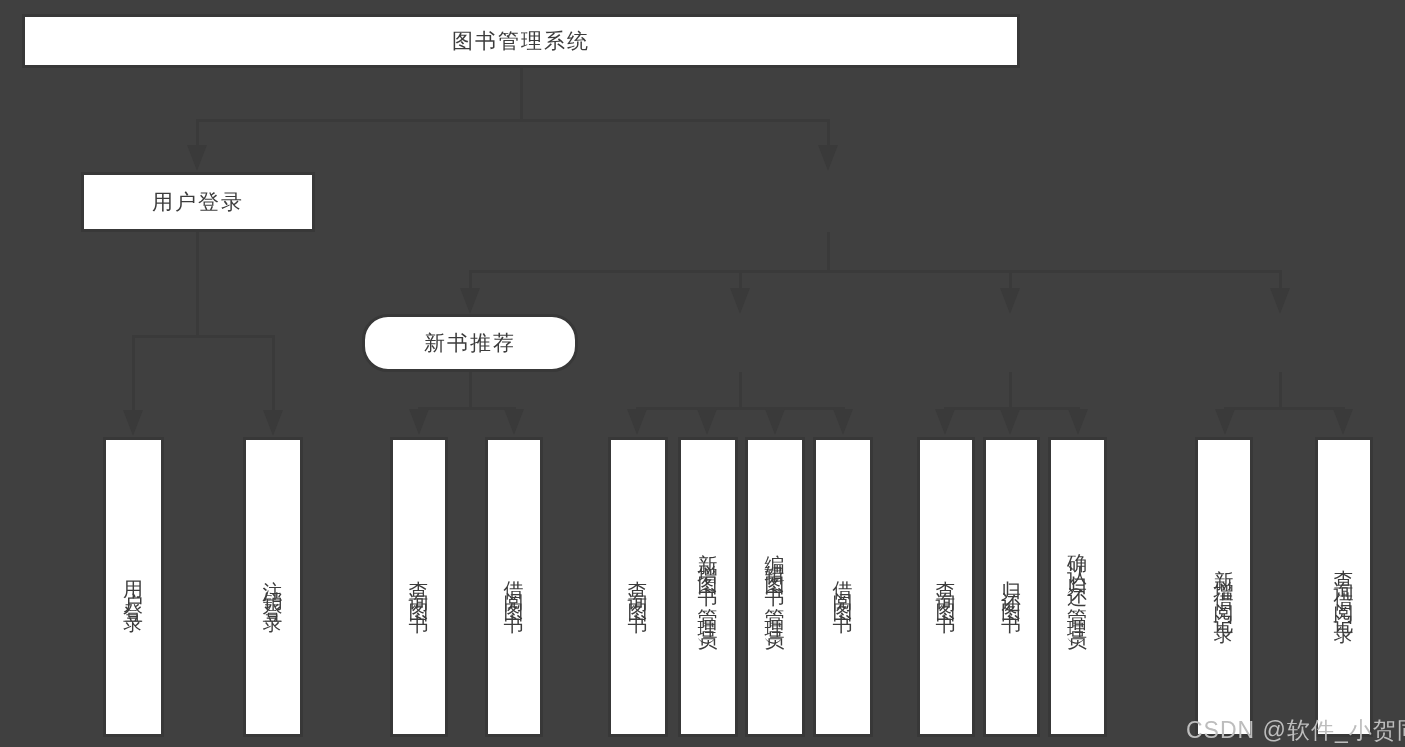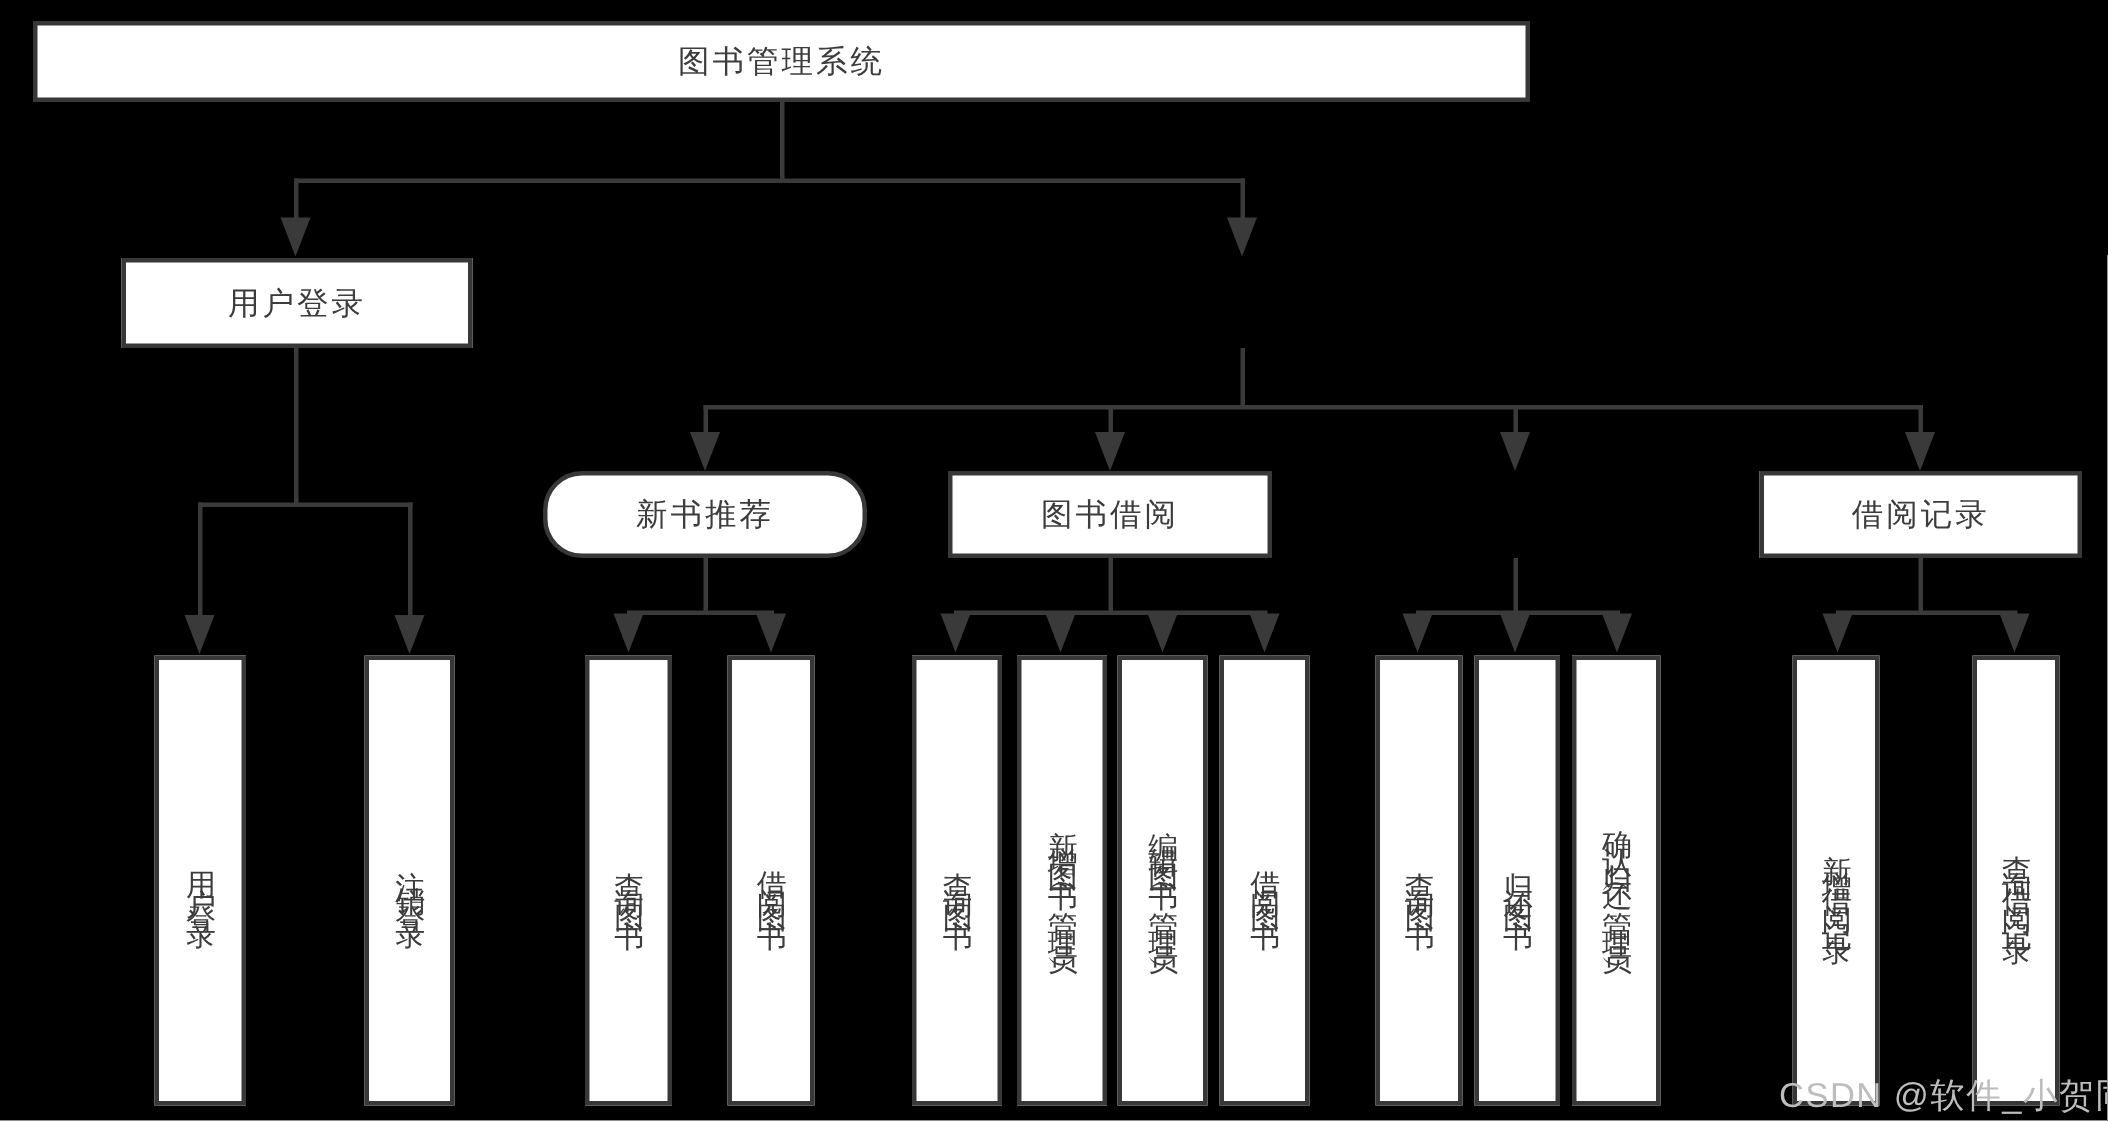--- a/index.html
+++ b/index.html
@@ -1,19 +1,19 @@
 <!DOCTYPE html>
 <html><head>
 <meta charset="utf-8">
 <style>
   html,body{margin:0;padding:0;background:#ffffff;}
   #canvas{
     position:relative;
     width:1405px;height:747px;
-    background:#000000;
+    background:#404040;
     font-family:"Liberation Sans", sans-serif;
     overflow:hidden;
   }
   
   .node{
     position:absolute;
     box-sizing:border-box;
     border:3px solid #383838;
     background:#ffffff;
     color:#3c3c3c;
@@ -108,22 +108,20 @@
 </head>
 <body>
 
 <div id="canvas">
 
   <div class="node h-node n-root">图书管理系统</div>
 
   <div class="node h-node n-l2-0">用户登录</div>
 
   <div class="node h-node n-l3-0">新书推荐</div>
-  <div class="node h-node n-l3-1">图书借阅</div>
-  <div class="node h-node n-l3-3">借阅记录</div>
 
   <div class="node v-node n-lf-0">用户登录</div>
   <div class="node v-node n-lf-1">注销登录</div>
 
   <div class="node v-node n-lf-2">查询图书</div>
   <div class="node v-node n-lf-3">借阅图书</div>
 
   <div class="node v-node n-lf-4">查询图书</div>
   <div class="node v-node n-lf-5">新增图书（管理员）</div>
   <div class="node v-node n-lf-6">编辑图书（管理员）</div>

